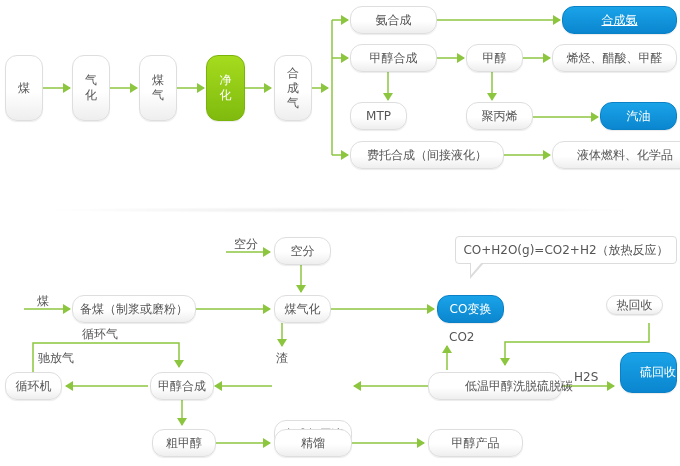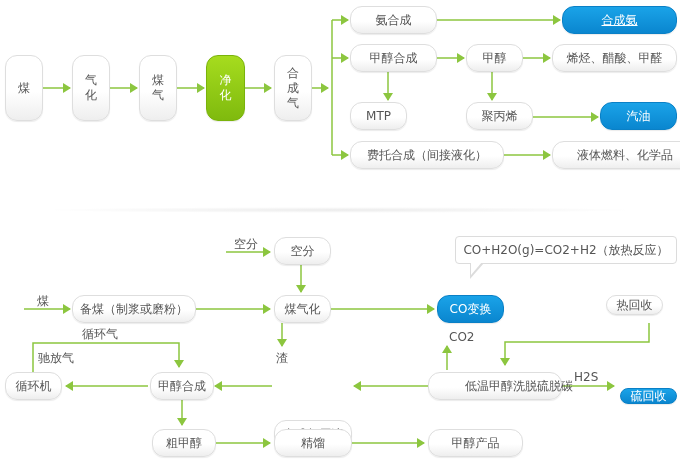--- a/index.html
+++ b/index.html
@@ -160,21 +160,21 @@
   </div>
 <div class="box" style="left:150px;top:372px;width:64px;height:28px;">
   <span>甲醇合成</span>
   </div>
 <div class="box" style="left:274px;top:372px;width:78px;height:28px;margin-top:48px;">
   <span>合成气压缩</span>
   </div>
 <div class="box" style="left:428px;top:372px;width:134px;height:28px;padding-left:48px;">
   <span>低温甲醇洗脱硫脱碳</span>
   </div>
-<div class="box blue" style="left:620px;top:388px;width:57px;height:16px;">
+<div class="box blue" style="left:620px;top:352px;width:57px;height:41px;justify-content:flex-end;">
   <span>硫回收</span>
   </div>
 
 <div class="box" style="left:152px;top:429px;width:64px;height:28px;">
   <span>粗甲醇</span>
   </div>
 <div class="box" style="left:274px;top:429px;width:78px;height:28px;">
   <span>精馏</span>
   </div>
 <div class="box" style="left:428px;top:429px;width:95px;height:28px;">

